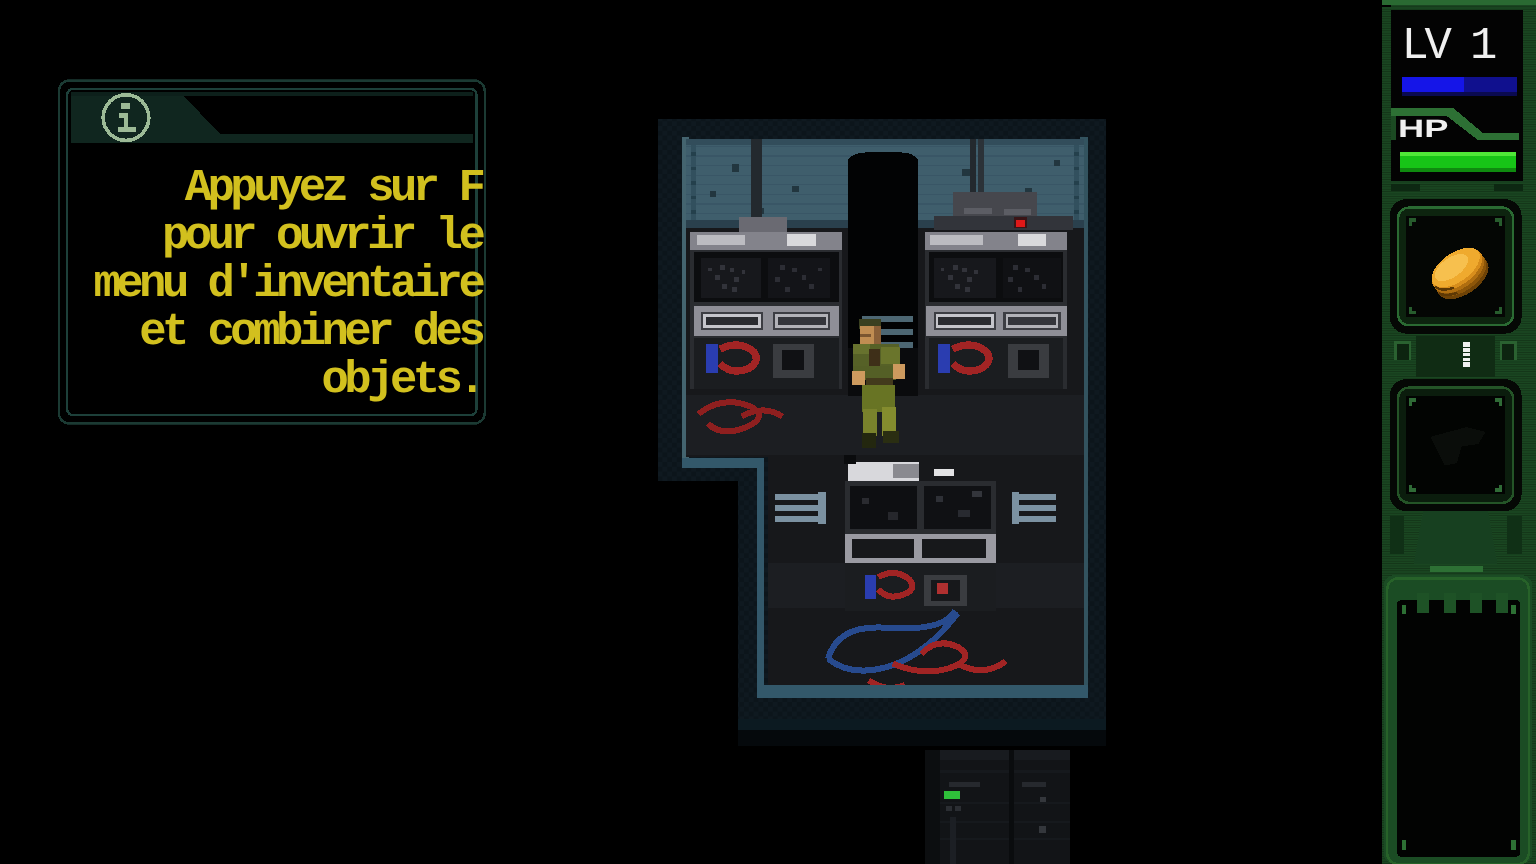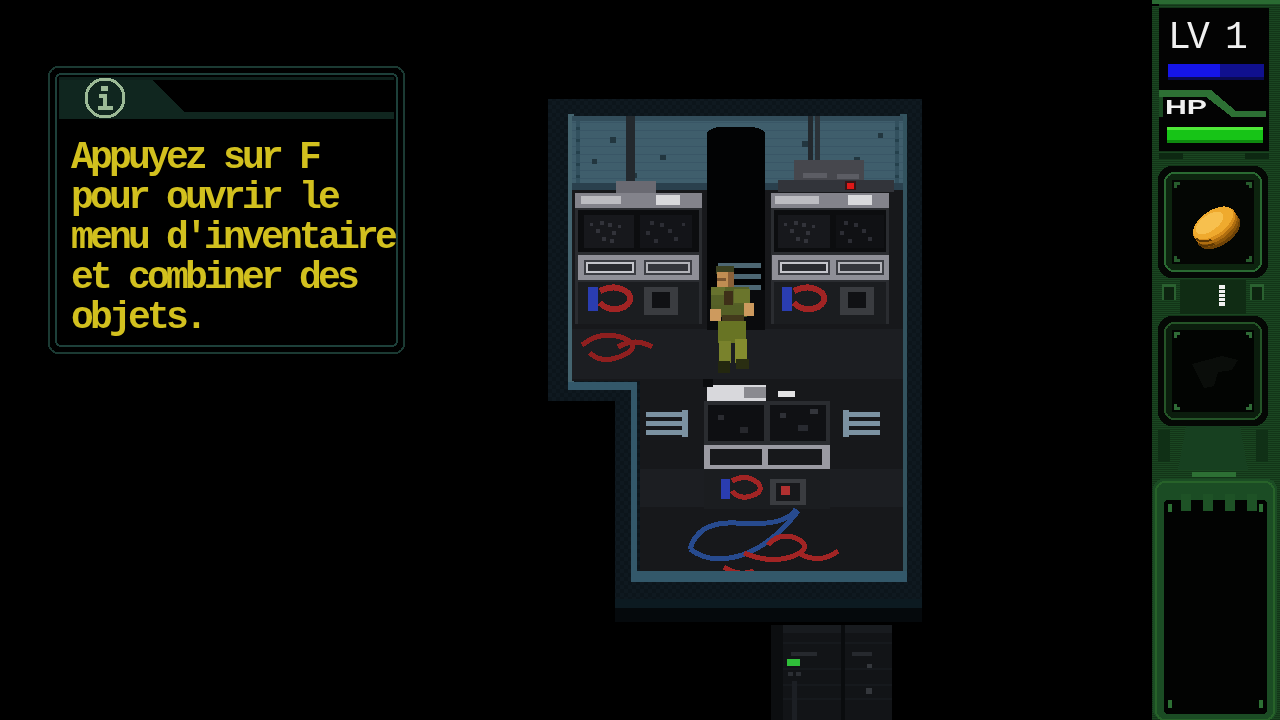--- a/index.html
+++ b/index.html
@@ -23,21 +23,21 @@
     <circle cx="57" cy="32" r="19" fill="none" stroke="#9cba96" stroke-width="3"></circle>
 
     <g fill="#9cba96">
       <rect x="53" y="20" width="7" height="5"></rect>
       <rect x="51" y="28" width="8" height="4"></rect>
       <rect x="55" y="28" width="4" height="14"></rect>
       <rect x="50" y="40" width="15" height="4"></rect>
     </g>
   </svg>
 
-  <div class="abs" style="left:23px;top:72px;width:330px;font-family:'Liberation Mono',monospace;font-size:38px;line-height:40px;letter-spacing:-3.8px;color:#d2c01e;font-weight:bold;white-space:pre;">Appuyez sur F
+  <div class="abs" style="left:23px;top:72px;width:330px;font-family:'Liberation Mono',monospace;font-size:38px;line-height:40px;letter-spacing:-3.8px;color:#d2c01e;font-weight:bold;white-space:pre;text-align:right;">Appuyez sur F
 pour ouvrir le
 menu d'inventaire
 et combiner des
 objets.</div>
 </div>
 
 <svg class="abs" style="left:548px;top:97px;" width="378" height="623" viewBox="0 0 378 623" shape-rendering="crispEdges">
   <defs>
     <pattern id="frameTex" width="8" height="8" patternUnits="userSpaceOnUse">
       <rect width="8" height="8" fill="#0c151b"></rect>

